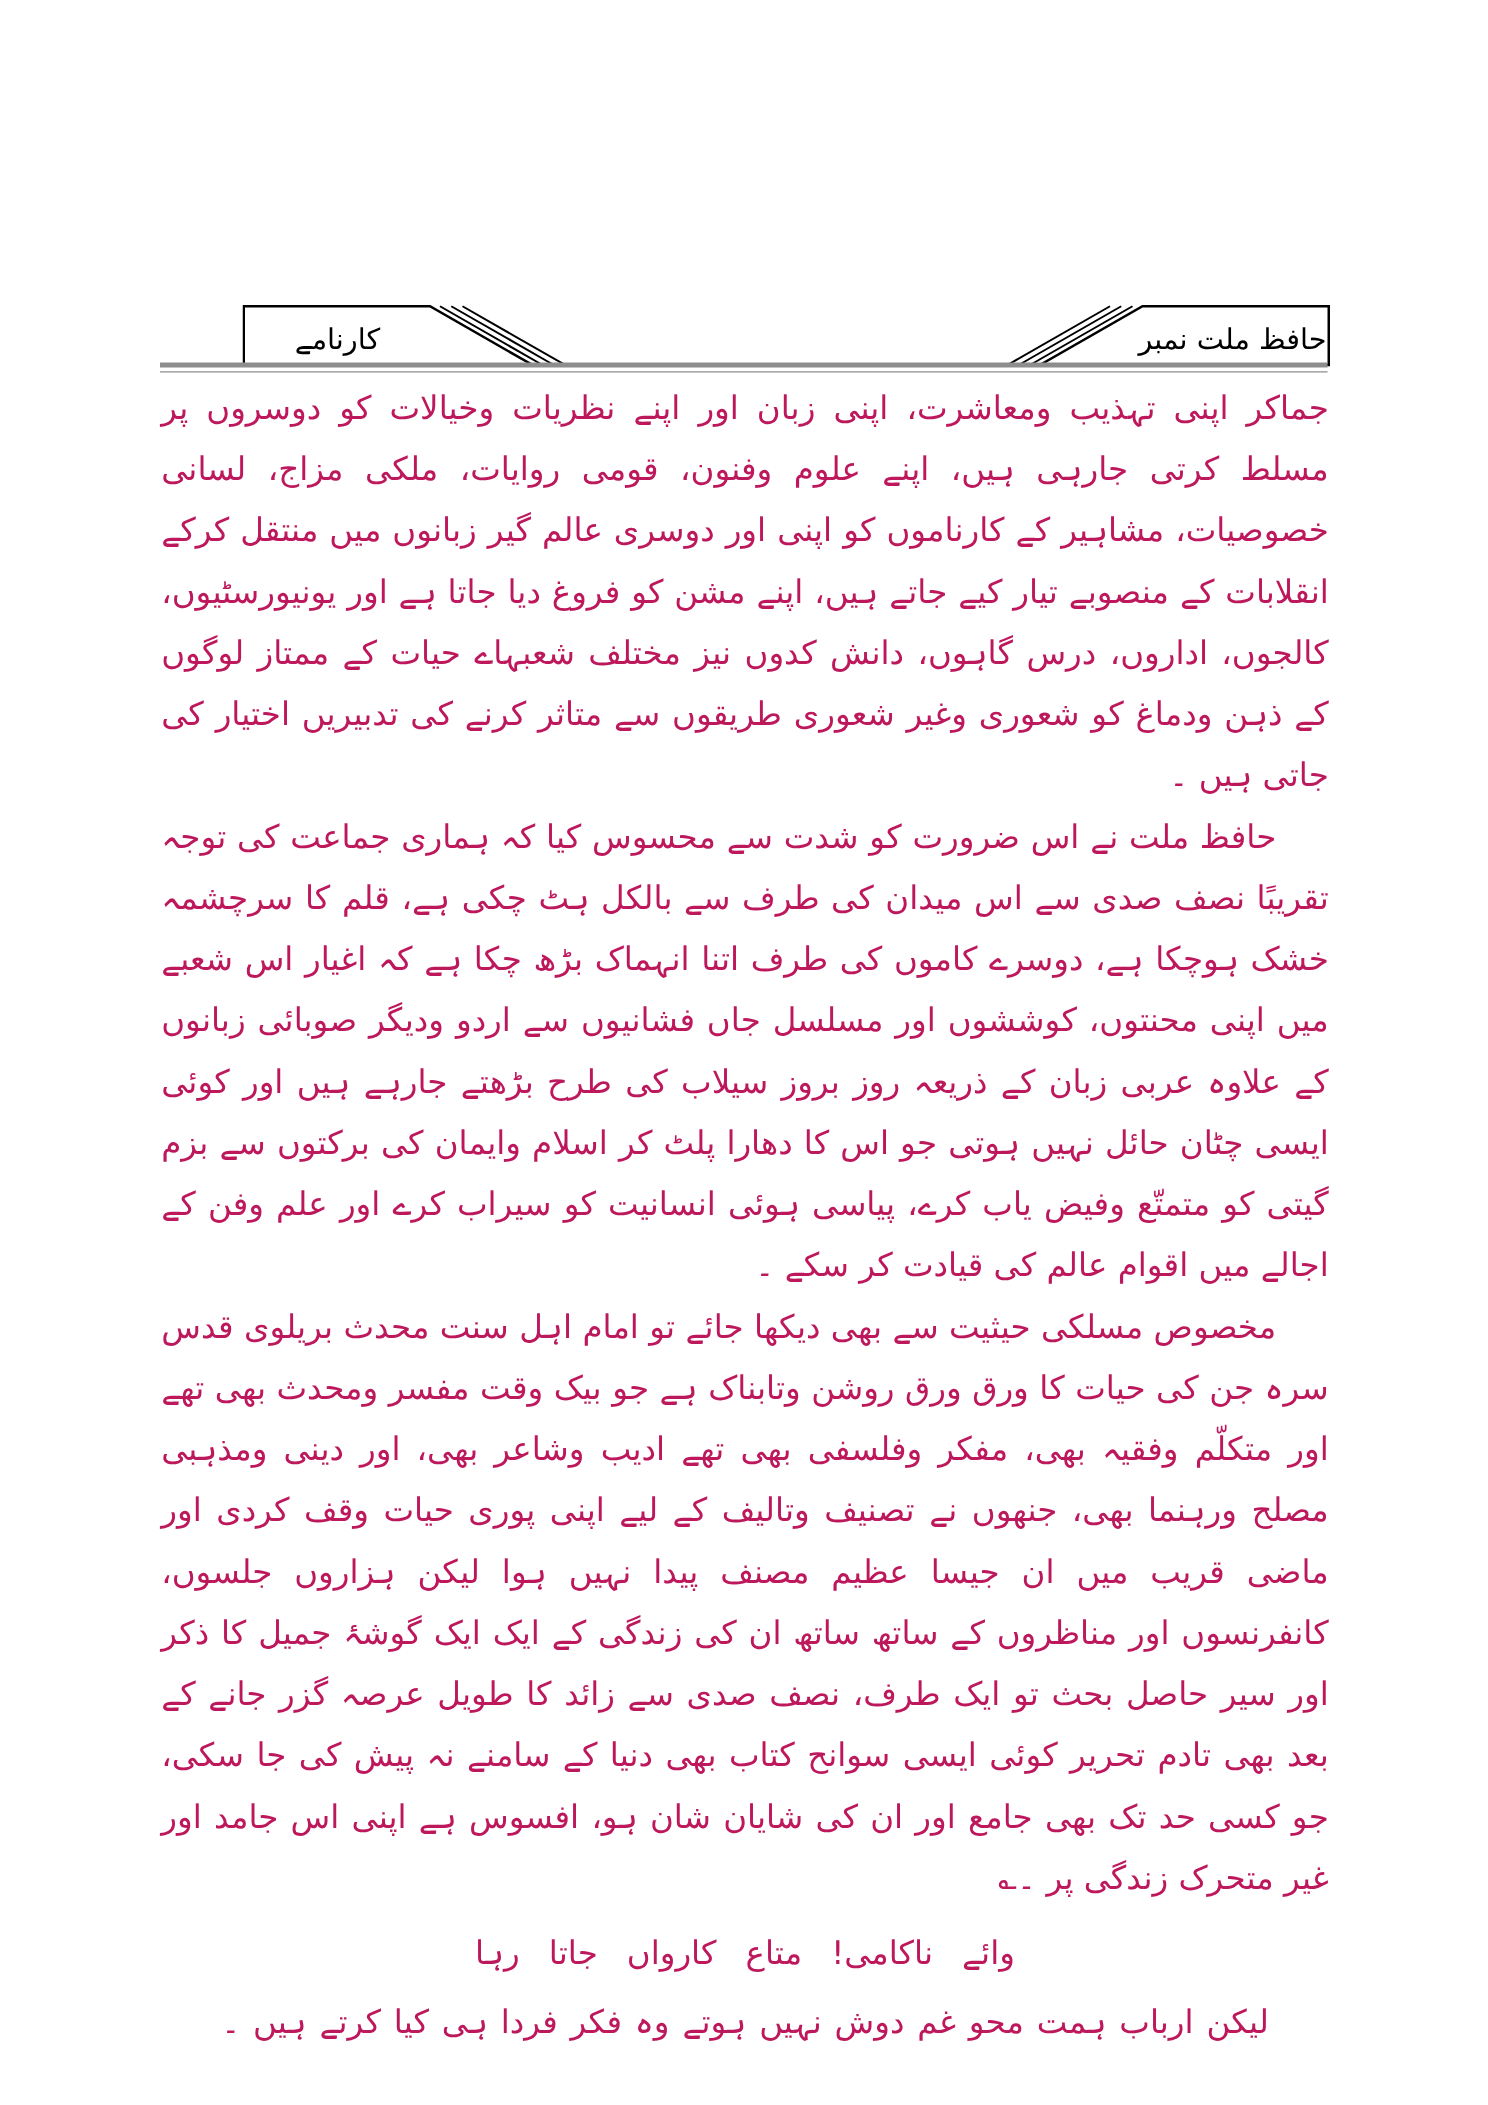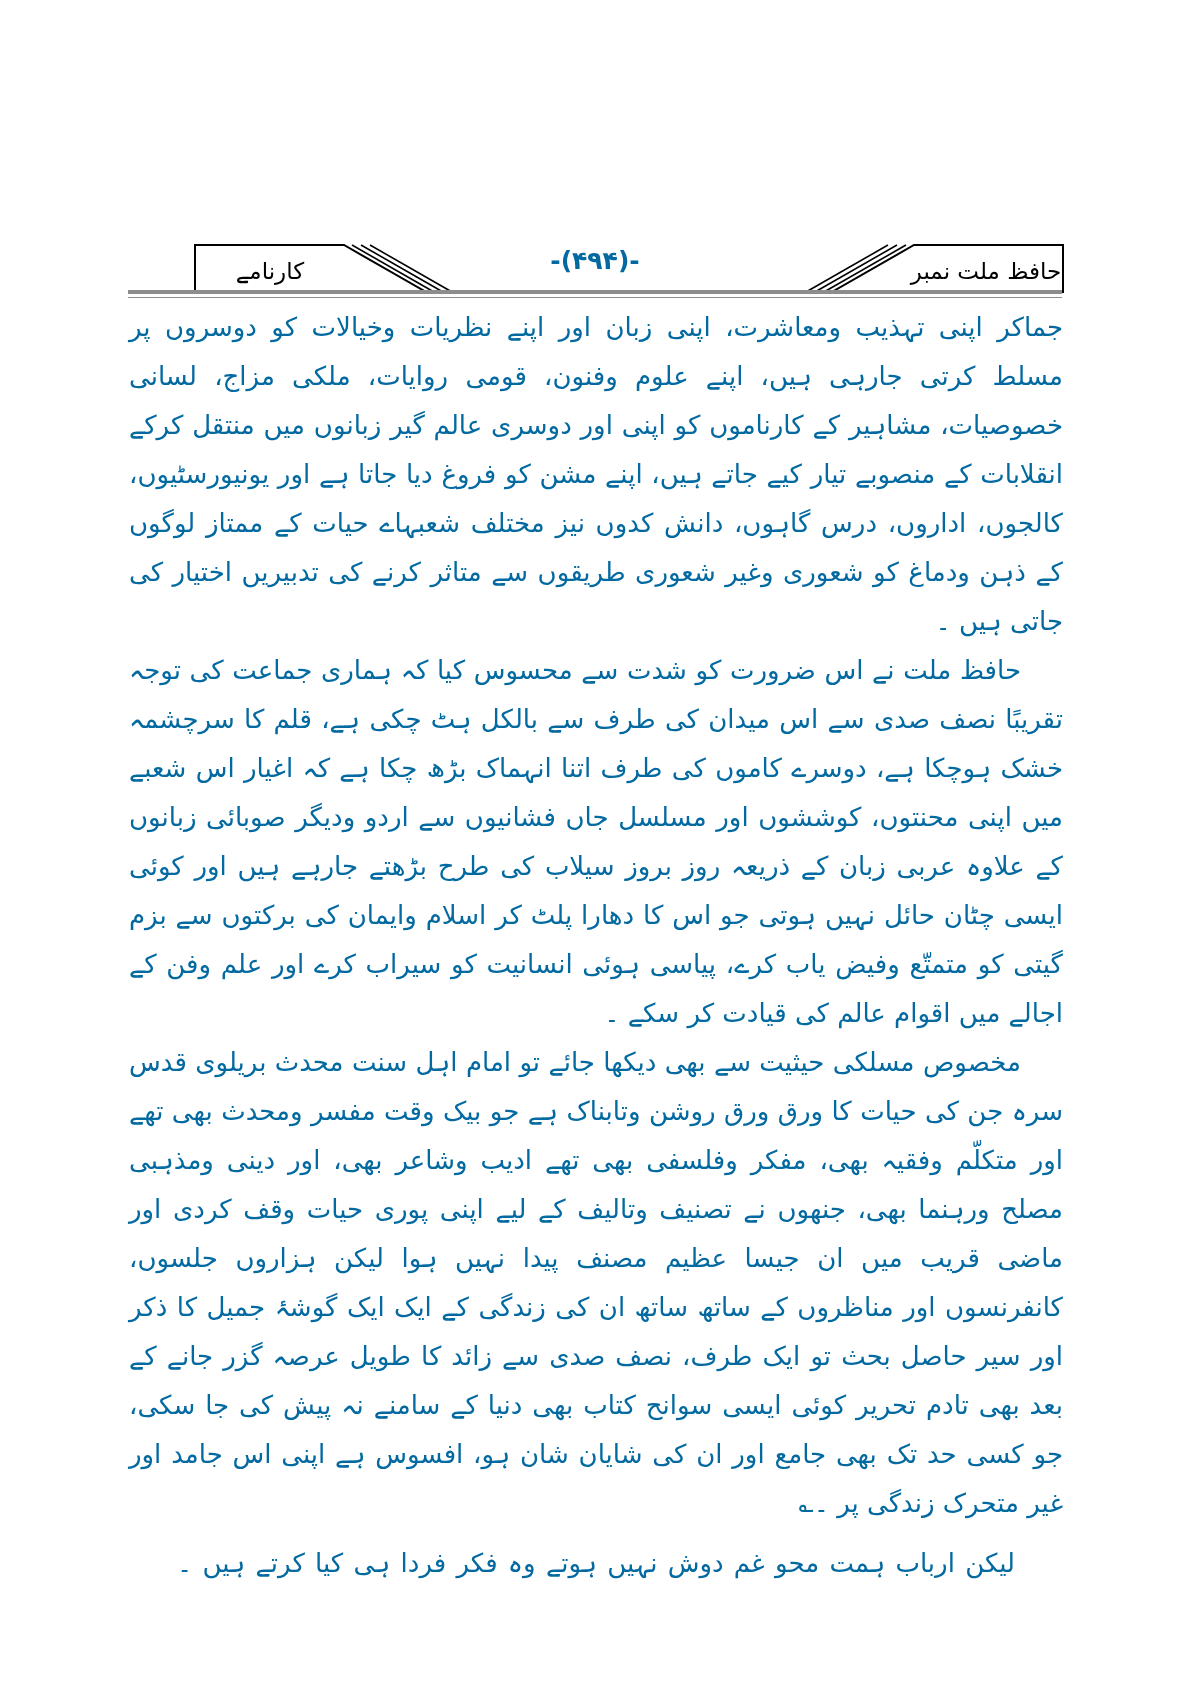--- a/index.html
+++ b/index.html
@@ -2,21 +2,21 @@
 <html lang="ur"><head>
 <meta charset="utf-8">
 <style>
   html,body{margin:0;padding:0;background:#ffffff;}
   .page{
     position:relative;
     width:1190px;height:1684px;
     background:#ffffff;
     overflow:hidden;
     font-family:"DejaVu Sans",sans-serif;
-    color:#0369a1;
+    color:#be185d;
   }
   
   .hdr-badge{position:absolute;top:244px;}
   .hdr-badge-left{left:194px;}
   .hdr-badge-right{right:126px;}
   .hdr-badge svg{display:block;}
   .hdr-badge text{
     font-family:"DejaVu Sans",sans-serif;
     font-size:23px;
     fill:#000;
@@ -64,38 +64,38 @@
   <div class="hdr-badge hdr-badge-left">
     <svg width="258" height="50" viewBox="0 0 258 50">
       <polygon points="1,1 150,1 232,48 1,48" fill="#ffffff" stroke="#000000" stroke-width="2"></polygon>
       <line x1="158" y1="1" x2="240" y2="48" stroke="#000" stroke-width="1.6"></line>
       <line x1="167" y1="1" x2="249" y2="48" stroke="#000" stroke-width="1.6"></line>
       <line x1="176" y1="1" x2="258" y2="48" stroke="#000" stroke-width="1.6"></line>
       <text x="76" y="35" text-anchor="middle" direction="rtl">کارنامے</text>
     </svg>
   </div>
 
-  <div class="page-number">-(۴۹۴)-</div>
 
   <div class="hdr-badge hdr-badge-right">
     <svg width="258" height="50" viewBox="0 0 258 50">
       <polygon points="257,1 108,1 26,48 257,48" fill="#ffffff" stroke="#000000" stroke-width="2"></polygon>
       <line x1="100" y1="1" x2="18" y2="48" stroke="#000" stroke-width="1.6"></line>
       <line x1="91" y1="1" x2="9" y2="48" stroke="#000" stroke-width="1.6"></line>
       <line x1="82" y1="1" x2="0" y2="48" stroke="#000" stroke-width="1.6"></line>
       <text x="180" y="35" text-anchor="middle" direction="rtl">حافظ ملت نمبر</text>
     </svg>
   </div>
 
   <div class="header-rule"></div>
 
   <div class="text-col">
     <p>جماکر اپنی تہذیب ومعاشرت، اپنی زبان اور اپنے نظریات وخیالات کو دوسروں پر مسلط کرتی جارہی ہیں، اپنے علوم وفنون، قومی روایات، ملکی مزاج، لسانی خصوصیات، مشاہیر کے کارناموں کو اپنی اور دوسری عالم گیر زبانوں میں منتقل کرکے انقلابات کے منصوبے تیار کیے جاتے ہیں، اپنے مشن کو فروغ دیا جاتا ہے اور یونیورسٹیوں، کالجوں، اداروں، درس گاہوں، دانش کدوں نیز مختلف شعبہاے حیات کے ممتاز لوگوں کے ذہن ودماغ کو شعوری وغیر شعوری طریقوں سے متاثر کرنے کی تدبیریں اختیار کی جاتی ہیں ۔</p>
     <p class="para-indent">حافظ ملت نے اس ضرورت کو شدت سے محسوس کیا کہ ہماری جماعت کی توجہ تقریبًا نصف صدی سے اس میدان کی طرف سے بالکل ہٹ چکی ہے، قلم کا سرچشمہ خشک ہوچکا ہے، دوسرے کاموں کی طرف اتنا انہماک بڑھ چکا ہے کہ اغیار اس شعبے میں اپنی محنتوں، کوششوں اور مسلسل جاں فشانیوں سے اردو ودیگر صوبائی زبانوں کے علاوہ عربی زبان کے ذریعہ روز بروز سیلاب کی طرح بڑھتے جارہے ہیں اور کوئی ایسی چٹان حائل نہیں ہوتی جو اس کا دھارا پلٹ کر اسلام وایمان کی برکتوں سے بزم گیتی کو متمتّع وفیض یاب کرے، پیاسی ہوئی انسانیت کو سیراب کرے اور علم وفن کے اجالے میں اقوام عالم کی قیادت کر سکے ۔</p>
     <p class="para-indent">مخصوص مسلکی حیثیت سے بھی دیکھا جائے تو امام اہل سنت محدث بریلوی قدس سرہ جن کی حیات کا ورق ورق روشن وتابناک ہے جو بیک وقت مفسر ومحدث بھی تھے اور متکلّم وفقیہ بھی، مفکر وفلسفی بھی تھے ادیب وشاعر بھی، اور دینی ومذہبی مصلح ورہنما بھی، جنھوں نے تصنیف وتالیف کے لیے اپنی پوری حیات وقف کردی اور ماضی قریب میں ان جیسا عظیم مصنف پیدا نہیں ہوا لیکن ہزاروں جلسوں، کانفرنسوں اور مناظروں کے ساتھ ساتھ ان کی زندگی کے ایک ایک گوشۂ جمیل کا ذکر اور سیر حاصل بحث تو ایک طرف، نصف صدی سے زائد کا طویل عرصہ گزر جانے کے بعد بھی تادم تحریر کوئی ایسی سوانح کتاب بھی دنیا کے سامنے نہ پیش کی جا سکی، جو کسی حد تک بھی جامع اور ان کی شایان شان ہو، افسوس ہے اپنی اس جامد اور غیر متحرک زندگی پر ۔؎</p>
 
     <div class="poem">
+      <div class="verse">وائے ناکامی! متاع کارواں جاتا رہا</div>
       <div class="prose-line">لیکن ارباب ہمت محو غم دوش نہیں ہوتے وہ فکر فردا ہی کیا کرتے ہیں ۔</div>
 
     </div>
   </div>
 
 </div>
 
 </body></html>

